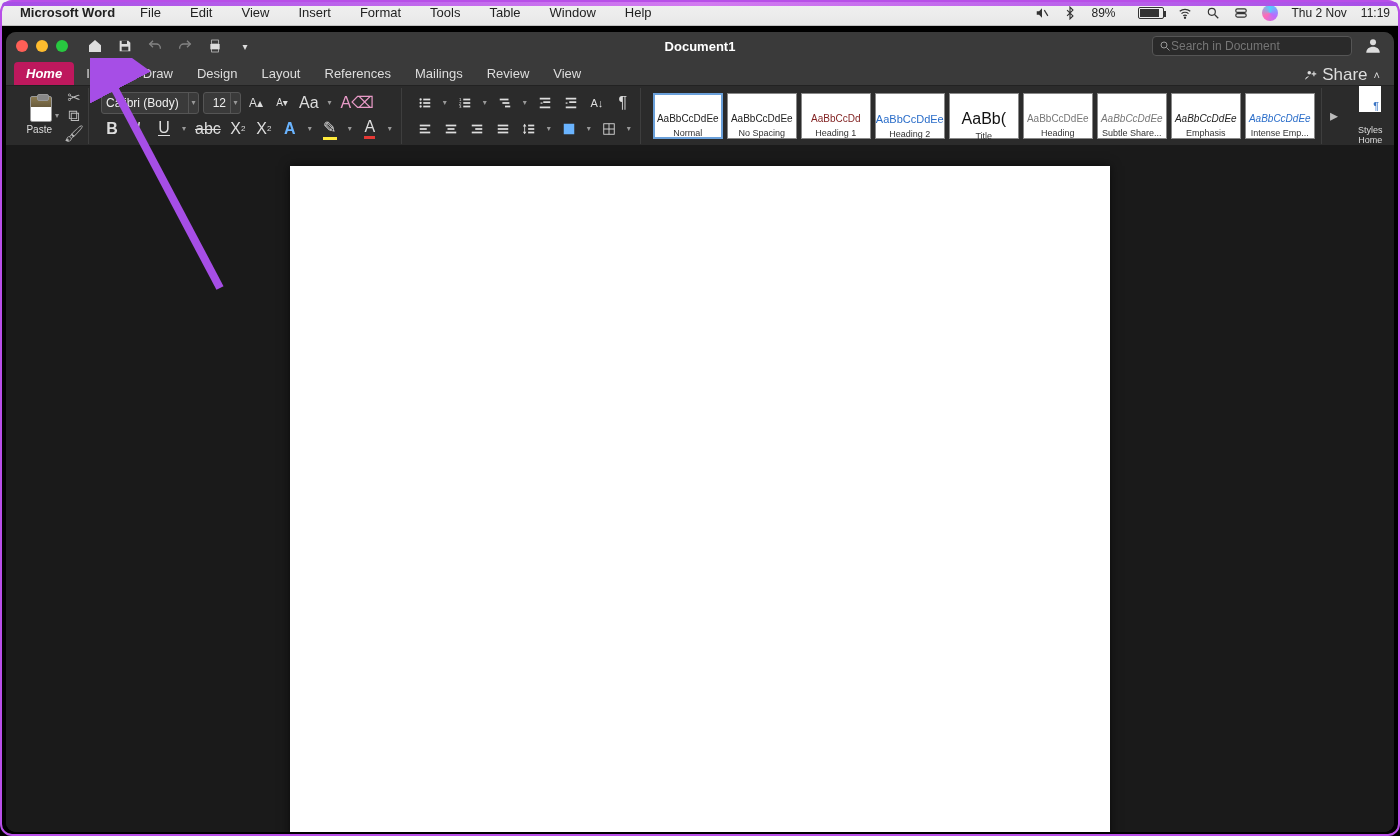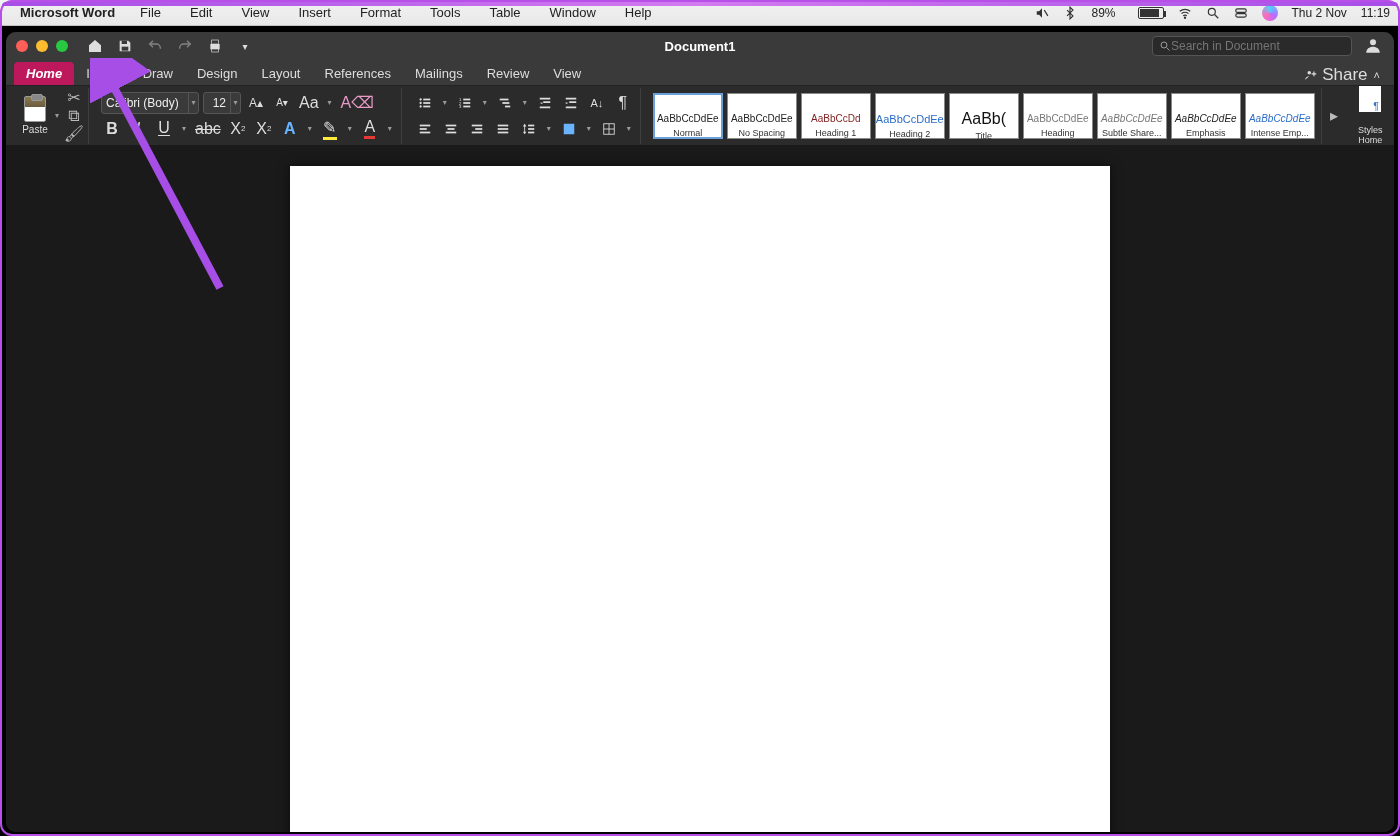--- a/index.html
+++ b/index.html
@@ -55,21 +55,21 @@
 .row + .row{margin-top:4px;}
 .btn{height:22px;min-width:22px;display:flex;align-items:center;justify-content:center;color:#ddd;cursor:pointer;border-radius:3px;padding:0 2px;}
 .dd{width:10px;height:22px;display:flex;align-items:center;justify-content:center;color:#999;cursor:pointer;}
 .dd::after{content:"▾";font-size:8px;}
 .combo{display:flex;align-items:center;background:#3a3a3a;border:1px solid #555;border-radius:3px;height:22px;}
 .combo input{background:transparent;border:none;outline:none;color:#eee;font-size:12px;padding:0 4px;}
 .font-name input{width:86px;}
 .font-size input{width:26px;text-align:right;}
 .combo .dd{border-left:1px solid #555;}
 
-.paste-block{display:flex;flex-direction:column;align-items:center;justify-content:center;gap:2px;width:34px;height:52px;color:#ddd;}
+.paste-block{display:flex;flex-direction:column;align-items:flex-end;justify-content:center;gap:2px;width:34px;height:52px;color:#ddd;}
 .paste-block .clip{width:22px;height:26px;border:1px solid #999;border-radius:2px;background:linear-gradient(#8a7a50,#6b5d3e 40%,#fff 40%);position:relative;}
 .paste-block .clip::before{content:"";position:absolute;top:-3px;left:6px;width:10px;height:5px;border:1px solid #999;border-radius:2px;background:#888;}
 .paste-label{font-size:10px;color:#ddd;}
 .mini-col{display:flex;flex-direction:column;gap:4px;margin-left:4px;}
 .mini-btn{width:16px;height:14px;color:#bbb;cursor:pointer;display:flex;align-items:center;justify-content:center;}
 
 
 .gallery{display:flex;gap:4px;align-items:center;}
 .style-card{width:70px;height:46px;background:#fff;border:1px solid #888;display:flex;flex-direction:column;align-items:center;justify-content:center;cursor:pointer;}
 .style-card .sample{font-size:10px;color:#222;line-height:1;margin-top:21px;}

